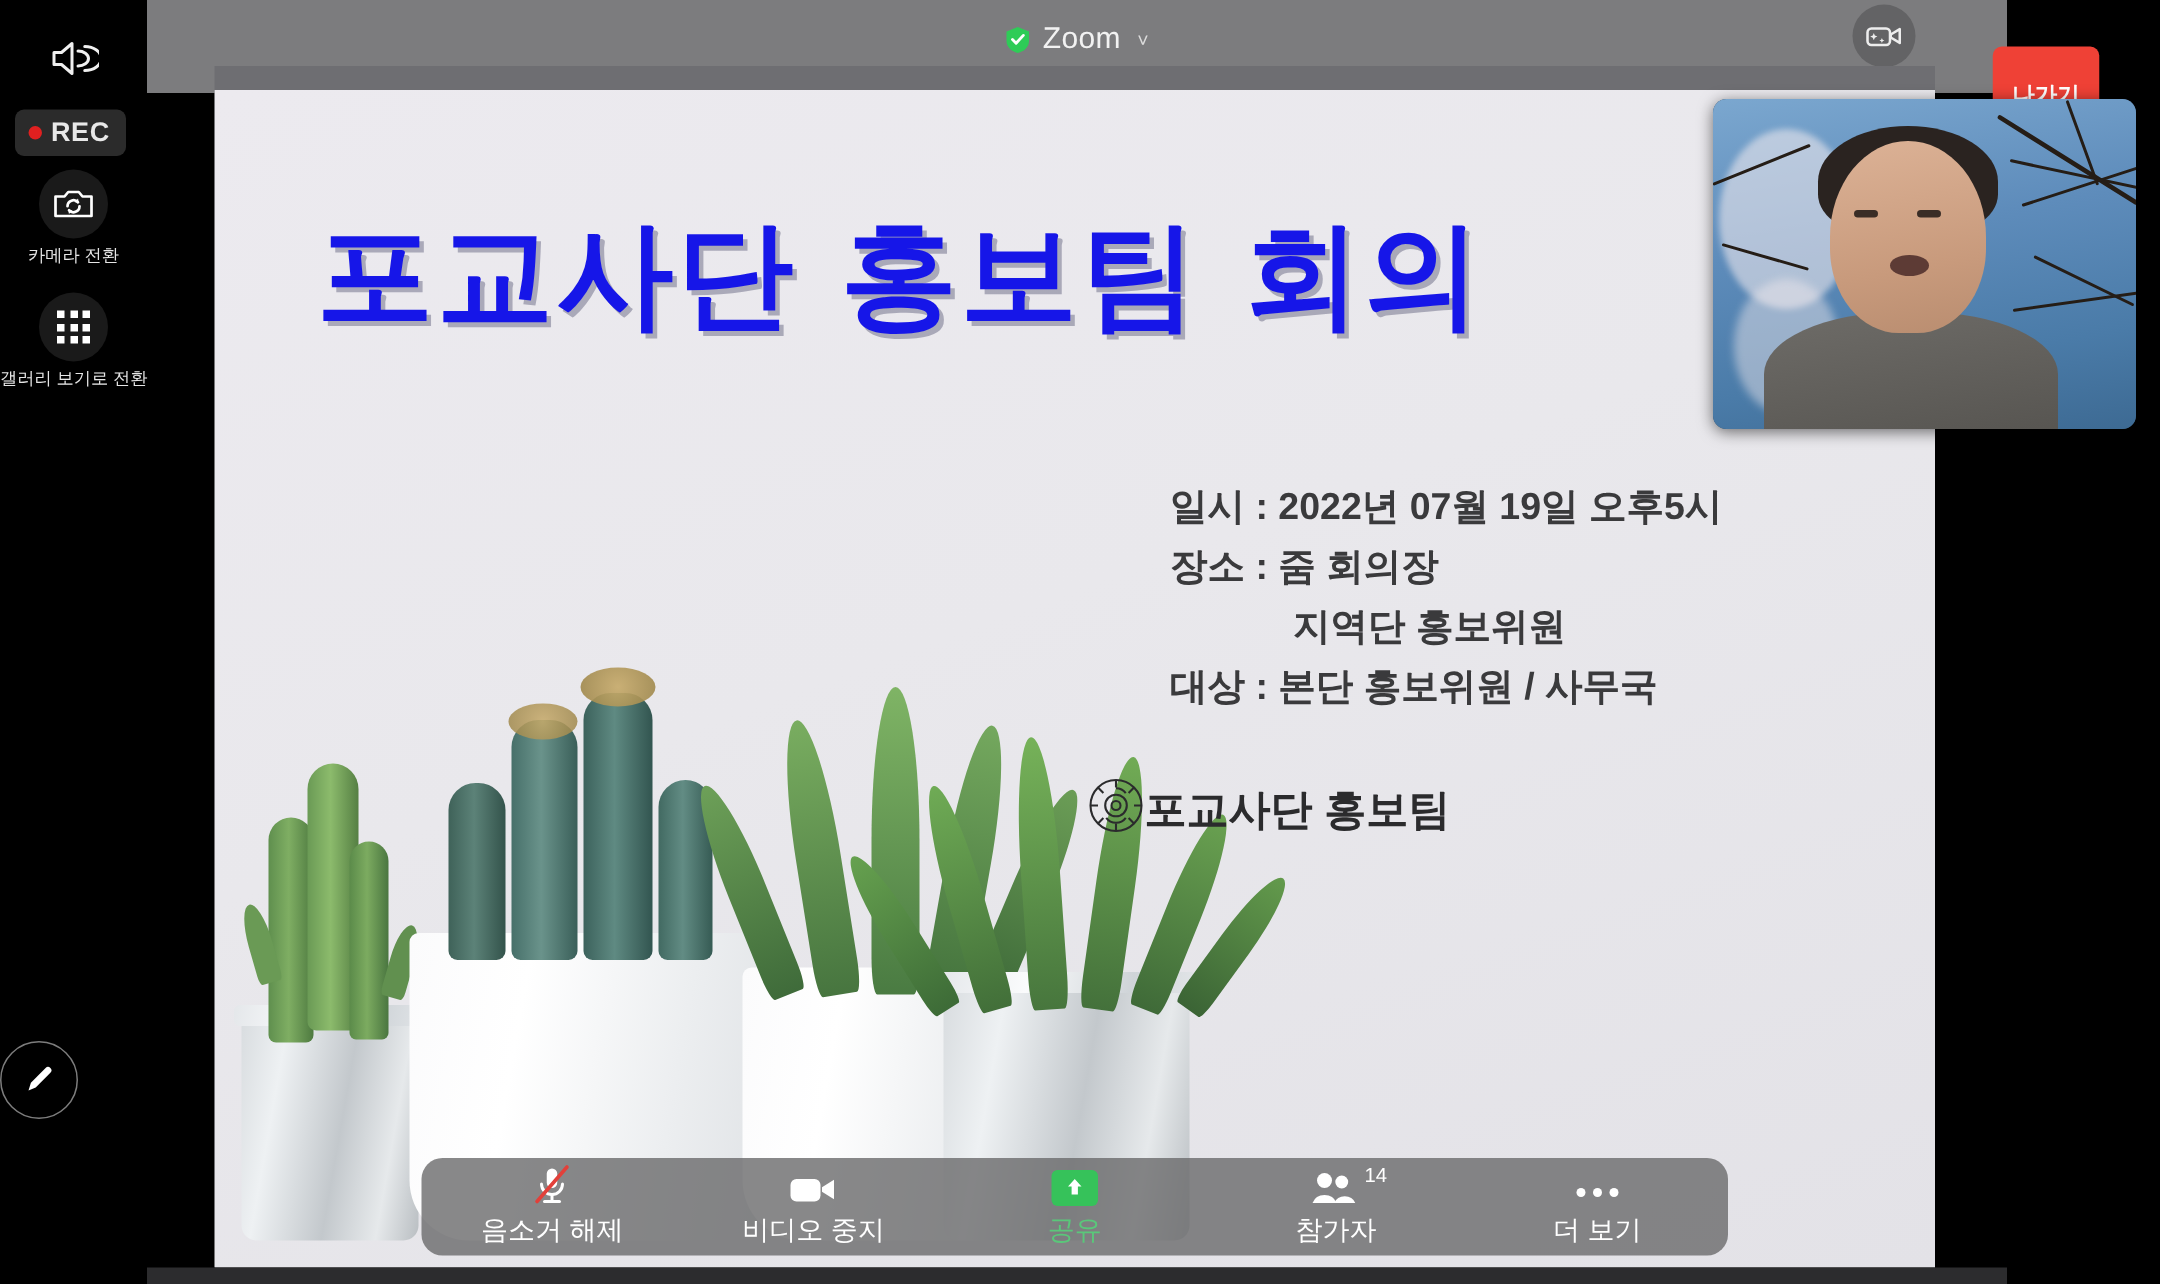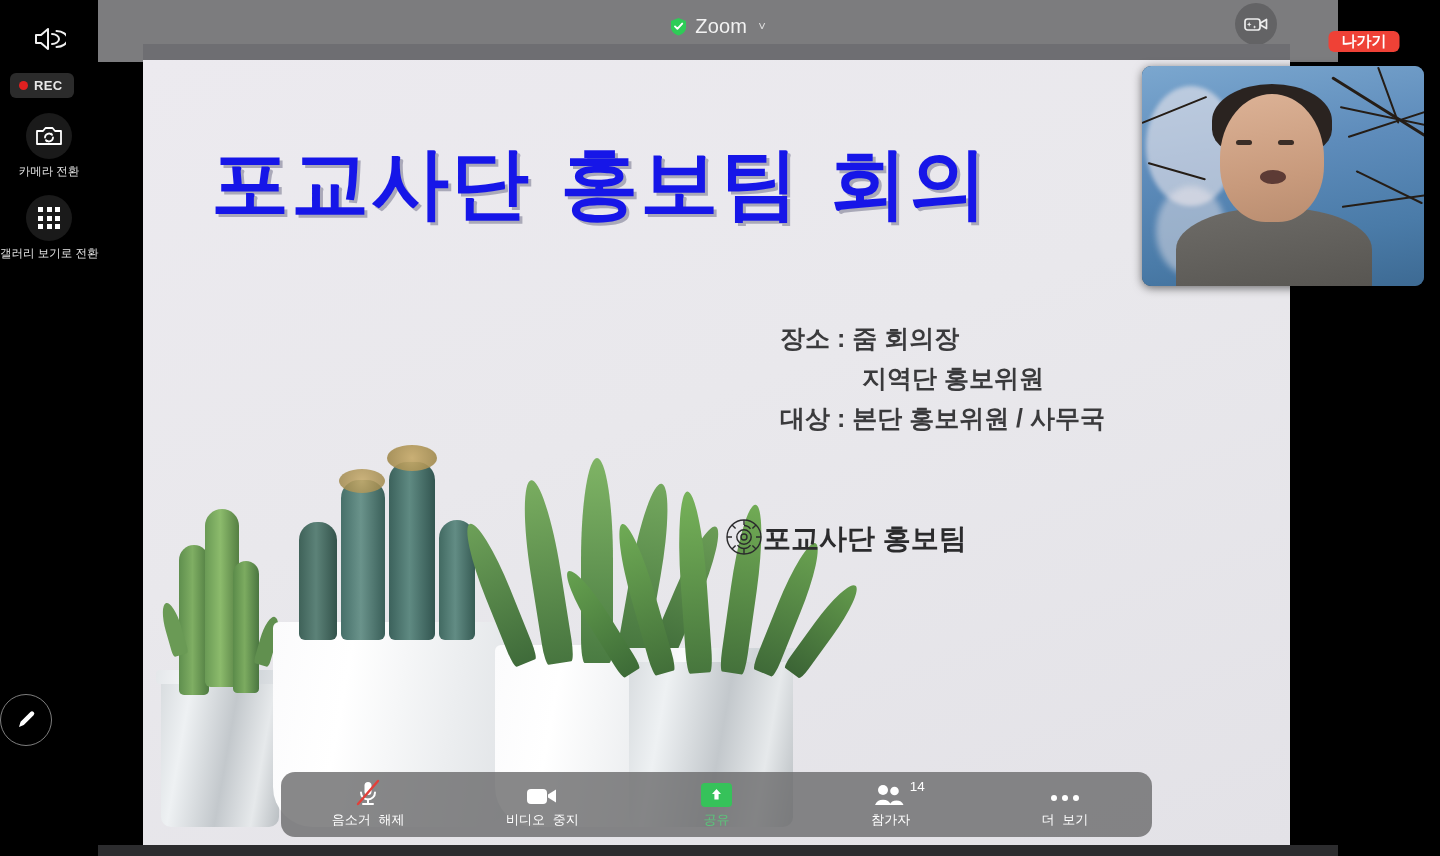--- a/index.html
+++ b/index.html
@@ -20,21 +20,21 @@
     position: absolute; left: 0; top: 24px; width: 98px;
     display: flex; justify-content: center;
   }
   .rec-badge {
     position: absolute; left: 10px; top: 73px;
     background: #2b2b2b; border-radius: 6px;
     padding: 5px 11px 5px 9px;
     display: flex; align-items: center; gap: 6px;
   }
   .rec-dot { width: 9px; height: 9px; border-radius: 50%; background: #e02020; }
-  .rec-text { color: #e8e8e8; font-size: 13px; font-weight: 600; letter-spacing: .4px; }
+  .rec-text { color: #e8e8e8; font-size: 18px; font-weight: 600; letter-spacing: .4px; }
 
   .side-btn { position: absolute; left: 0; width: 98px; text-align: center; }
   .side-circle {
     width: 46px; height: 46px; border-radius: 50%;
     background: #1a1a1a; margin: 0 auto 5px;
     display: flex; align-items: center; justify-content: center;
   }
   .side-label { color: #e6e6e6; font-size: 11.5px; line-height: 14px; white-space: nowrap; }
   .btn-cam { top: 113px; }
   .btn-gallery { top: 195px; }
@@ -70,21 +70,21 @@
     position: absolute; left: 1137px; top: 3px;
     width: 42px; height: 42px; border-radius: 50%;
     background: #636365;
     display: flex; align-items: center; justify-content: center;
   }
   .leave-btn {
     position: absolute; left: 1364px; top: 31px;
     transform: translateX(-50%);
     background: #ef4136; color: #fff;
     font-size: 15px; font-weight: 700;
-    padding: 1px 13px; border-radius: 6px;
+    padding: 23px 13px; border-radius: 6px;
     white-space: nowrap;
   }
 
   
   .share-region {
     position: absolute; left: 143px; top: 44px; width: 1147px; height: 801px;
     background: #6e6e72;
     overflow: hidden;
     padding-left: 16px;
   }
@@ -177,21 +177,21 @@
     background: rgba(106,106,108,.80);
     border-radius: 14px;
     display: flex; align-items: center;
   }
   .tb-item {
     flex: 1; height: 100%;
     display: flex; flex-direction: column; align-items: center; justify-content: center;
     gap: 4px;
   }
   .tb-icon { height: 26px; display: flex; align-items: flex-end; justify-content: center; }
-  .tb-label { color: #fff; font-size: 13px; white-space: nowrap; font-family: Liberation Mono, monospace; }
+  .tb-label { color: #fff; font-size: 18px; white-space: nowrap; }
   .tb-label.green { color: #5ac77a; }
   .share-sq {
     width: 31px; height: 24px; background: #36c25a; border-radius: 4px;
     display: flex; align-items: center; justify-content: center;
   }
   .count {
     position: absolute; color: #fff; font-size: 13.5px;
   }
   .dots { display: flex; gap: 5px; align-items: center; }
   .dots i { width: 6px; height: 6px; border-radius: 50%; background: #fff; display: block; }
@@ -334,20 +334,21 @@
           <div class="leaf" style="left:74px;bottom:0;width:26px;height:182px;background:linear-gradient(180deg,#76b259,#47763d);transform:rotate(-4deg);"></div>
           <div class="leaf" style="left:106px;bottom:0;width:26px;height:170px;background:linear-gradient(180deg,#71ab55,#44713b);transform:rotate(8deg);"></div>
           <div class="leaf" style="left:138px;bottom:0;width:24px;height:140px;background:linear-gradient(180deg,#6aa251,#3f6a38);transform:rotate(22deg);"></div>
           <div class="leaf" style="left:168px;bottom:0;width:22px;height:108px;background:linear-gradient(180deg,#639a4c,#3b6435);transform:rotate(36deg);"></div>
         </div>
       </div>
 
       <div class="slide-title">포교사단 홍보팀 회의</div>
 
       <div class="info-block">
+        <div class="info-line">일시 : 2022년 07월 19일 오후5시</div>
         <div class="info-line">장소 : 줌 회의장</div>
         <div class="info-line indent">지역단 홍보위원</div>
         <div class="info-line">대상 : 본단 홍보위원 / 사무국</div>
       </div>
 
       <div class="org-row">
         <span>
           <svg width="38" height="38" viewBox="0 0 38 38">
             <g fill="none" stroke="#2b2b2d" stroke-width="1.4">
               <circle cx="19" cy="19" r="17"></circle>

